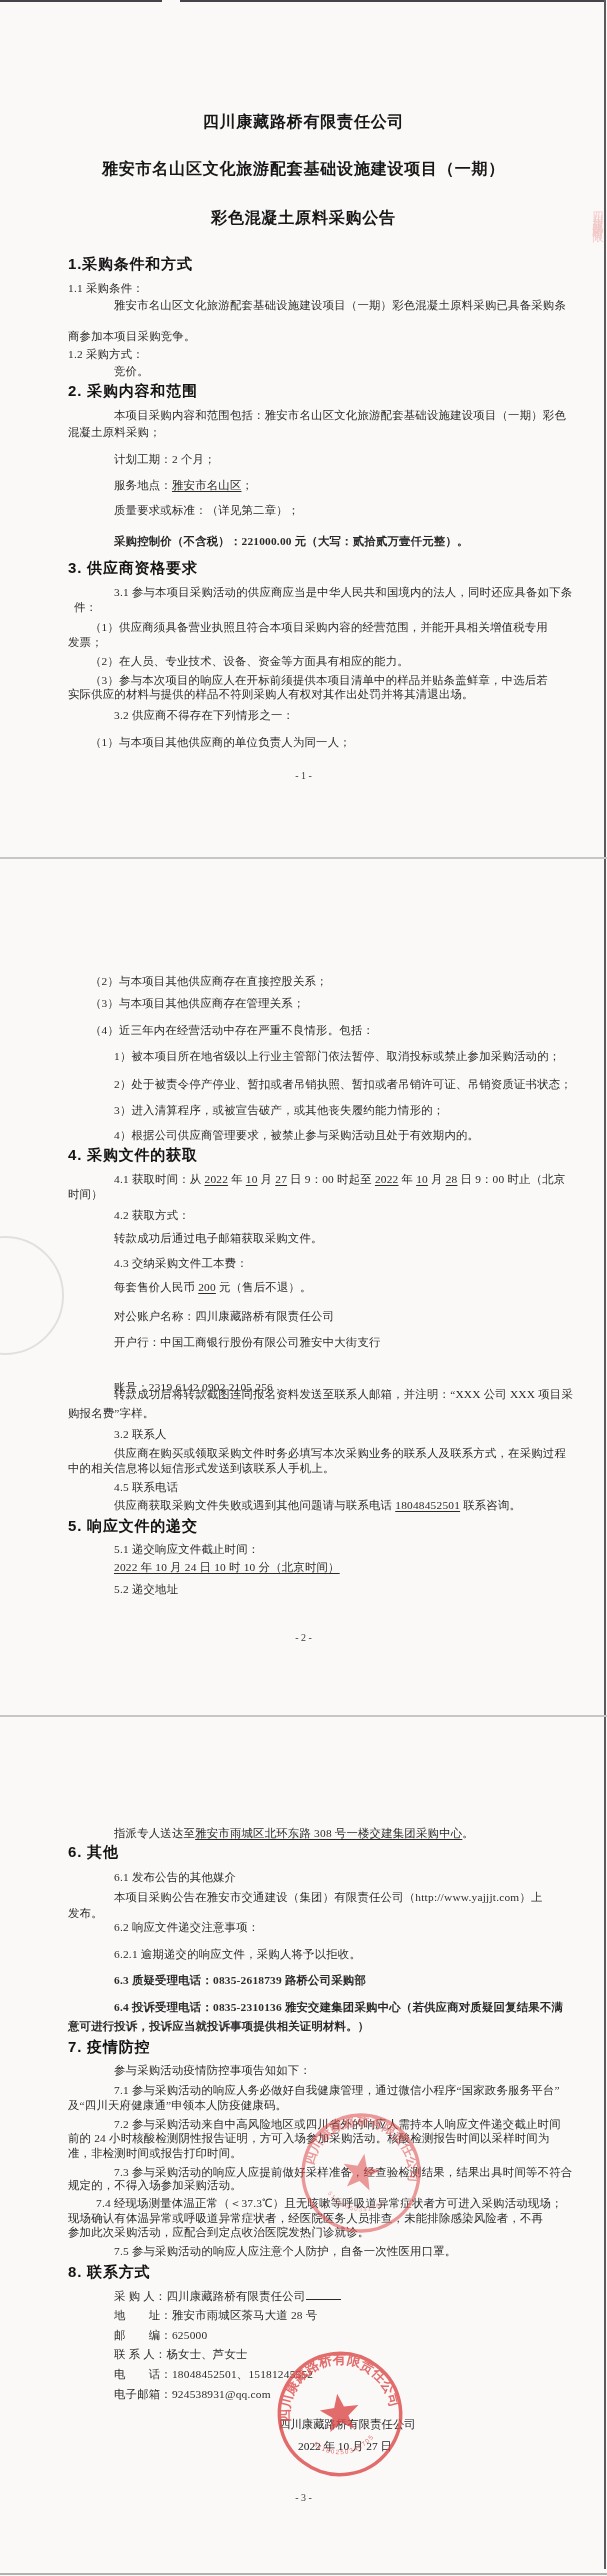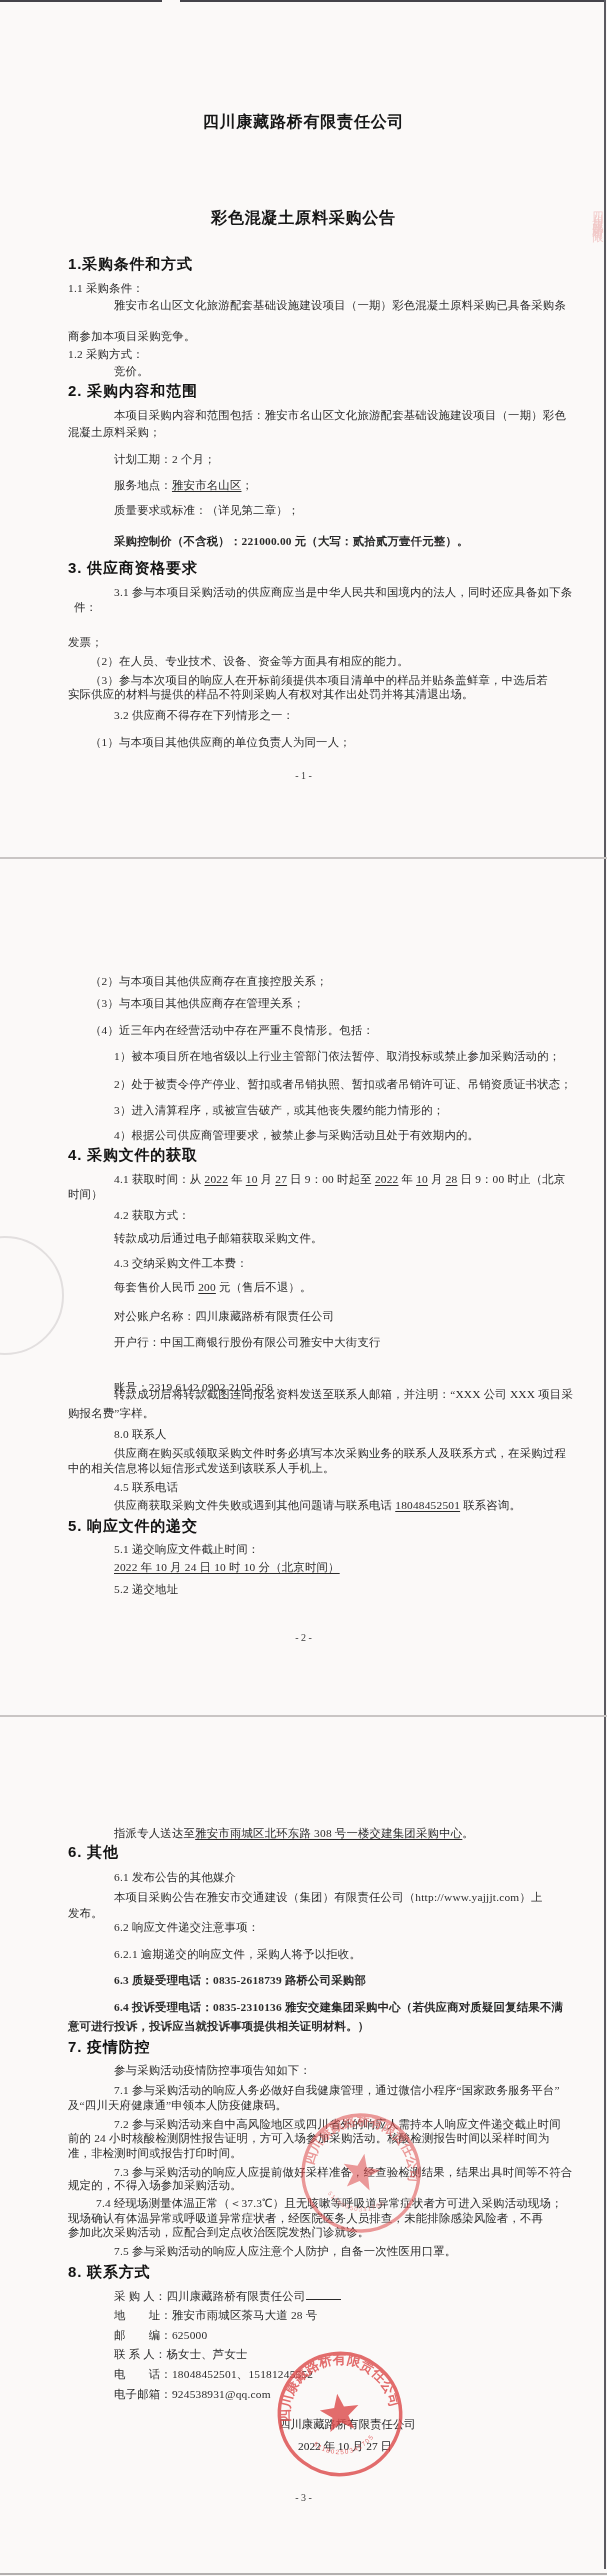--- a/index.html
+++ b/index.html
@@ -37,40 +37,42 @@
   <div class="rightline"></div>
   <div class="botline"></div>
   <div class="sep" style="top:857px;"></div>
   <div class="sep" style="top:1715px;"></div>
 
   <div class="wm"></div>
   <div class="edgefrag">四川康藏路桥有限</div>
 
   <div class="page" style="top:0;height:857px;">
     <div class="tt" style="top:112px;">四川康藏路桥有限责任公司</div>
+    <div class="tt" style="top:159px;">雅安市名山区文化旅游配套基础设施建设项目（一期）</div>
     <div class="tt" style="top:208px;">彩色混凝土原料采购公告</div>
 
     <div class="hd" style="top:255px;left:68px;">1.采购条件和方式</div>
     <div class="ln" style="top:281px;left:68px;">1.1 采购条件：</div>
     <div class="ln" style="top:298px;left:114px;">雅安市名山区文化旅游配套基础设施建设项目（一期）彩色混凝土原料采购已具备采购条</div>
     <div class="ln" style="top:329px;left:68px;">商参加本项目采购竞争。</div>
     <div class="ln" style="top:347px;left:68px;">1.2 采购方式：</div>
     <div class="ln" style="top:364px;left:114px;">竞价。</div>
 
     <div class="hd" style="top:382px;left:68px;">2. 采购内容和范围</div>
     <div class="ln" style="top:408px;left:114px;">本项目采购内容和范围包括：雅安市名山区文化旅游配套基础设施建设项目（一期）彩色</div>
     <div class="ln" style="top:425px;left:68px;">混凝土原料采购；</div>
     <div class="ln" style="top:452px;left:114px;">计划工期：2 个月；</div>
     <div class="ln" style="top:478px;left:114px;"><span>服务地点：</span><span class="u">雅安市名山区</span><span>；</span></div>
     <div class="ln" style="top:503px;left:114px;">质量要求或标准：（详见第二章）；</div>
     <div class="ln bold" style="top:534px;left:114px;">采购控制价（不含税）：221000.00 元（大写：贰拾贰万壹仟元整）。</div>
 
     <div class="hd" style="top:559px;left:68px;">3. 供应商资格要求</div>
     <div class="ln" style="top:585px;left:114px;">3.1 参与本项目采购活动的供应商应当是中华人民共和国境内的法人，同时还应具备如下条</div>
     <div class="ln" style="top:600px;left:74px;">件：</div>
+    <div class="ln" style="top:620px;left:90px;">（1）供应商须具备营业执照且符合本项目采购内容的经营范围，并能开具相关增值税专用</div>
     <div class="ln" style="top:635px;left:68px;text-align:right;">发票；</div>
     <div class="ln" style="top:654px;left:90px;">（2）在人员、专业技术、设备、资金等方面具有相应的能力。</div>
     <div class="ln" style="top:673px;left:90px;">（3）参与本次项目的响应人在开标前须提供本项目清单中的样品并贴条盖鲜章，中选后若</div>
     <div class="ln" style="top:687px;left:68px;">实际供应的材料与提供的样品不符则采购人有权对其作出处罚并将其清退出场。</div>
     <div class="ln" style="top:708px;left:114px;">3.2 供应商不得存在下列情形之一：</div>
     <div class="ln" style="top:735px;left:90px;">（1）与本项目其他供应商的单位负责人为同一人；</div>
     <div class="pn" style="top:770px;">- 1 -</div>
   </div>
 
   <div class="page" style="top:0;height:0;"></div>
@@ -87,21 +89,21 @@
   <div class="ln" style="top:1187px;left:68px;">时间）</div>
   <div class="ln" style="top:1208px;left:114px;">4.2 获取方式：</div>
   <div class="ln" style="top:1231px;left:114px;">转款成功后通过电子邮箱获取采购文件。</div>
   <div class="ln" style="top:1256px;left:114px;">4.3 交纳采购文件工本费：</div>
   <div class="ln" style="top:1280px;left:114px;"><span>每套售价人民币 </span><span class="u">200</span><span> 元（售后不退）。</span></div>
   <div class="ln" style="top:1309px;left:114px;">对公账户名称：四川康藏路桥有限责任公司</div>
   <div class="ln" style="top:1335px;left:114px;">开户行：中国工商银行股份有限公司雅安中大街支行</div>
   <div class="ln" style="top:1360px;left:114px;margin-top:20px;">账号：2319 6142 0902 2105 256</div>
   <div class="ln" style="top:1387px;left:114px;">转款成功后将转款截图连同报名资料发送至联系人邮箱，并注明：“XXX 公司 XXX 项目采</div>
   <div class="ln" style="top:1406px;left:68px;">购报名费”字样。</div>
-  <div class="ln" style="top:1427px;left:114px;">8.0 联系人</div>
+  <div class="ln" style="top:1427px;left:114px;">3.2 联系人</div>
   <div class="ln" style="top:1446px;left:114px;">供应商在购买或领取采购文件时务必填写本次采购业务的联系人及联系方式，在采购过程</div>
   <div class="ln" style="top:1461px;left:68px;">中的相关信息将以短信形式发送到该联系人手机上。</div>
   <div class="ln" style="top:1480px;left:114px;">4.5 联系电话</div>
   <div class="ln" style="top:1498px;left:114px;"><span>供应商获取采购文件失败或遇到其他问题请与联系电话 </span><span class="u">18048452501</span><span> 联系咨询。</span></div>
 
   <div class="hd" style="top:1517px;left:68px;">5. 响应文件的递交</div>
   <div class="ln" style="top:1542px;left:114px;">5.1 递交响应文件截止时间：</div>
   <div class="ln u" style="top:1560px;left:114px;">2022 年 10 月 24 日 10 时 10 分（北京时间）</div>
   <div class="ln" style="top:1582px;left:114px;">5.2 递交地址</div>
   <div class="pn" style="top:1632px;">- 2 -</div>

